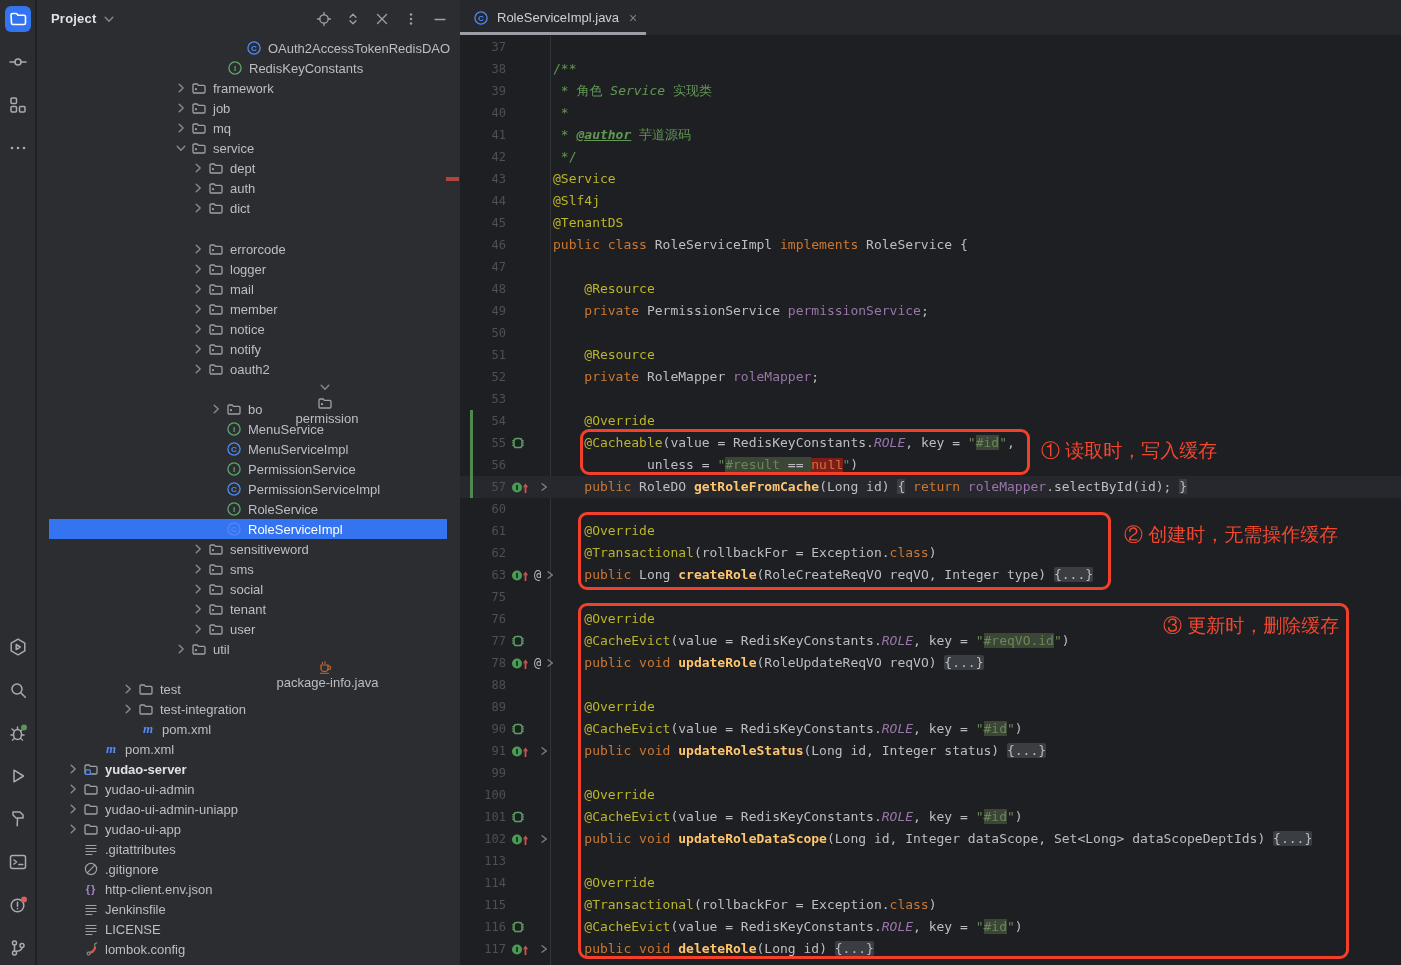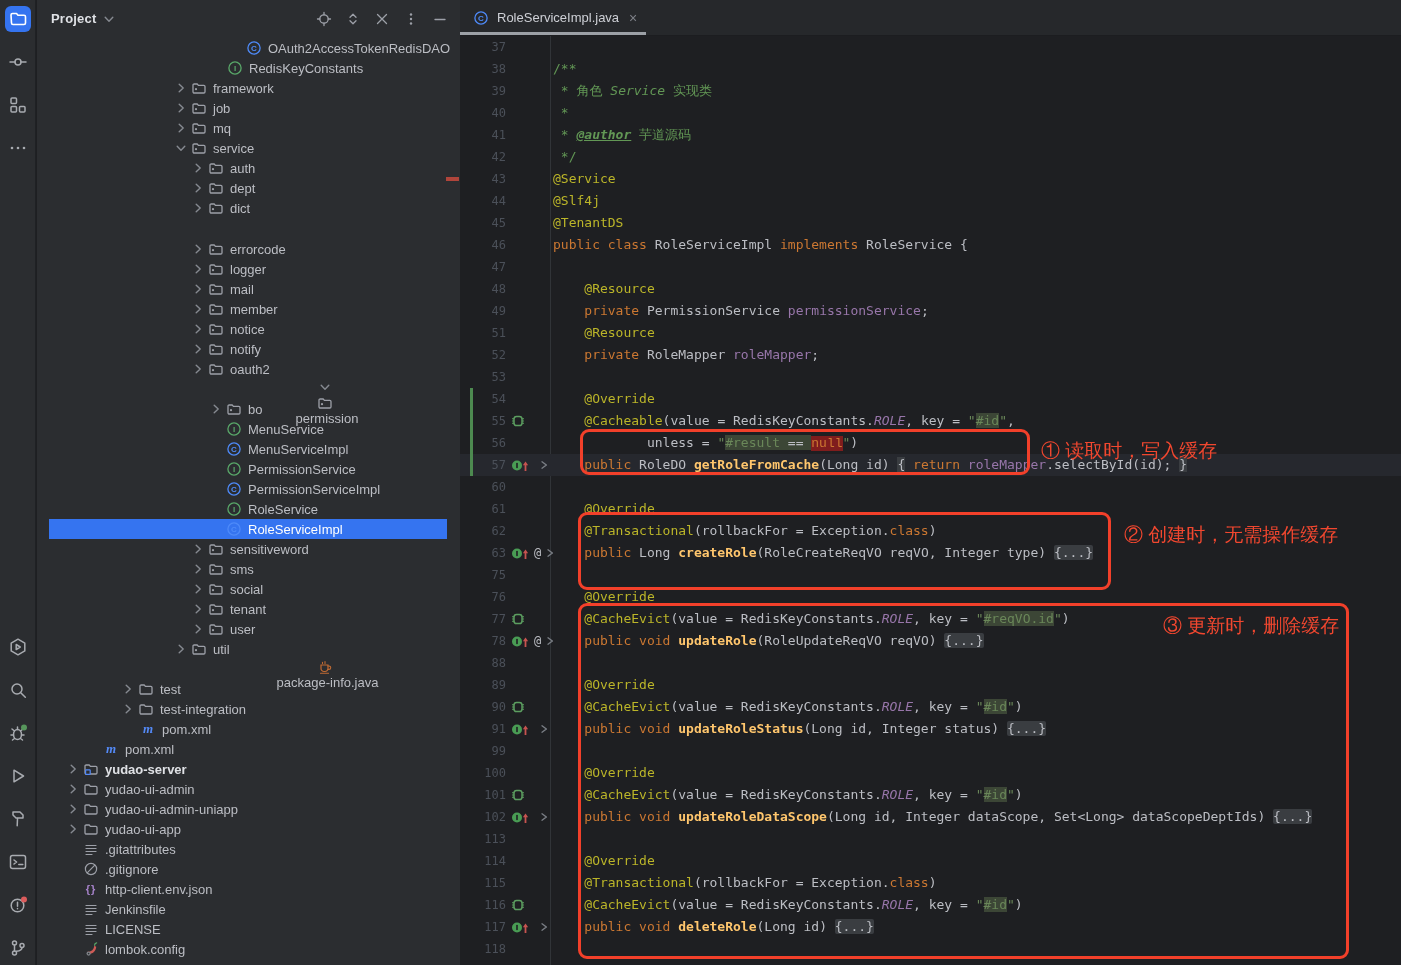--- a/index.html
+++ b/index.html
@@ -305,35 +305,35 @@
             <svg width="16" height="16" viewBox="0 0 16 16" fill="none" xmlns="http://www.w3.org/2000/svg">
               <path d="M6.2 4.2l4 3.8-4 3.8" stroke="#868A91" stroke-width="1.4" stroke-linecap="round" stroke-linejoin="round"></path>
             </svg>
           </span>
           <span class="ticon">
             <svg width="16" height="16" viewBox="0 0 16 16" fill="none" xmlns="http://www.w3.org/2000/svg">
               <path d="M2 5.2c0-.7.6-1.2 1.2-1.2h3l1.2 1.4h5.4c.7 0 1.2.5 1.2 1.2v5.2c0 .7-.5 1.2-1.2 1.2H3.2c-.6 0-1.2-.5-1.2-1.2z" stroke="#9DA0A8" stroke-width="1.3" stroke-linecap="round" stroke-linejoin="round"></path>
               <circle cx="5" cy="9.2" r="1.1" fill="#9DA0A8"></circle>
             </svg>
           </span>
+          <span class="tlabel">dept</span>
+        </div>
+        <div class="trow" style="padding-left: 152px;">
+          <span class="tchev">
+            <svg width="16" height="16" viewBox="0 0 16 16" fill="none" xmlns="http://www.w3.org/2000/svg">
+              <path d="M6.2 4.2l4 3.8-4 3.8" stroke="#868A91" stroke-width="1.4" stroke-linecap="round" stroke-linejoin="round"></path>
+            </svg>
+          </span>
+          <span class="ticon">
+            <svg width="16" height="16" viewBox="0 0 16 16" fill="none" xmlns="http://www.w3.org/2000/svg">
+              <path d="M2 5.2c0-.7.6-1.2 1.2-1.2h3l1.2 1.4h5.4c.7 0 1.2.5 1.2 1.2v5.2c0 .7-.5 1.2-1.2 1.2H3.2c-.6 0-1.2-.5-1.2-1.2z" stroke="#9DA0A8" stroke-width="1.3" stroke-linecap="round" stroke-linejoin="round"></path>
+              <circle cx="5" cy="9.2" r="1.1" fill="#9DA0A8"></circle>
+            </svg>
+          </span>
           <span class="tlabel">auth</span>
-        </div>
-        <div class="trow" style="padding-left: 152px;">
-          <span class="tchev">
-            <svg width="16" height="16" viewBox="0 0 16 16" fill="none" xmlns="http://www.w3.org/2000/svg">
-              <path d="M6.2 4.2l4 3.8-4 3.8" stroke="#868A91" stroke-width="1.4" stroke-linecap="round" stroke-linejoin="round"></path>
-            </svg>
-          </span>
-          <span class="ticon">
-            <svg width="16" height="16" viewBox="0 0 16 16" fill="none" xmlns="http://www.w3.org/2000/svg">
-              <path d="M2 5.2c0-.7.6-1.2 1.2-1.2h3l1.2 1.4h5.4c.7 0 1.2.5 1.2 1.2v5.2c0 .7-.5 1.2-1.2 1.2H3.2c-.6 0-1.2-.5-1.2-1.2z" stroke="#9DA0A8" stroke-width="1.3" stroke-linecap="round" stroke-linejoin="round"></path>
-              <circle cx="5" cy="9.2" r="1.1" fill="#9DA0A8"></circle>
-            </svg>
-          </span>
-          <span class="tlabel">dept</span>
         </div>
         <div class="trow" style="padding-left: 152px;">
           <span class="tchev">
             <svg width="16" height="16" viewBox="0 0 16 16" fill="none" xmlns="http://www.w3.org/2000/svg">
               <path d="M6.2 4.2l4 3.8-4 3.8" stroke="#868A91" stroke-width="1.4" stroke-linecap="round" stroke-linejoin="round"></path>
             </svg>
           </span>
           <span class="ticon">
             <svg width="16" height="16" viewBox="0 0 16 16" fill="none" xmlns="http://www.w3.org/2000/svg">
               <path d="M2 5.2c0-.7.6-1.2 1.2-1.2h3l1.2 1.4h5.4c.7 0 1.2.5 1.2 1.2v5.2c0 .7-.5 1.2-1.2 1.2H3.2c-.6 0-1.2-.5-1.2-1.2z" stroke="#9DA0A8" stroke-width="1.3" stroke-linecap="round" stroke-linejoin="round"></path>
@@ -849,20 +849,25 @@
         </div>
         <div class="cline">
           <span class="lnum">48</span>
           <span class="gict"></span>
           <pre class="codeseg"><span class="sg-t">    </span><span class="sg-a">@Resource</span></pre>
         </div>
         <div class="cline">
           <span class="lnum">49</span>
           <span class="gict"></span>
           <pre class="codeseg"><span class="sg-t">    </span><span class="sg-k">private </span><span class="sg-t">PermissionService </span><span class="sg-f">permissionService</span><span class="sg-t">;</span></pre>
+        </div>
+        <div class="cline">
+          <span class="lnum">50</span>
+          <span class="gict"></span>
+          <pre class="codeseg"></pre>
         </div>
         <div class="cline">
           <span class="lnum">51</span>
           <span class="gict"></span>
           <pre class="codeseg"><span class="sg-t">    </span><span class="sg-a">@Resource</span></pre>
         </div>
         <div class="cline">
           <span class="lnum">52</span>
           <span class="gict"></span>
           <pre class="codeseg"><span class="sg-t">    </span><span class="sg-k">private </span><span class="sg-t">RoleMapper </span><span class="sg-f">roleMapper</span><span class="sg-t">;</span></pre>

